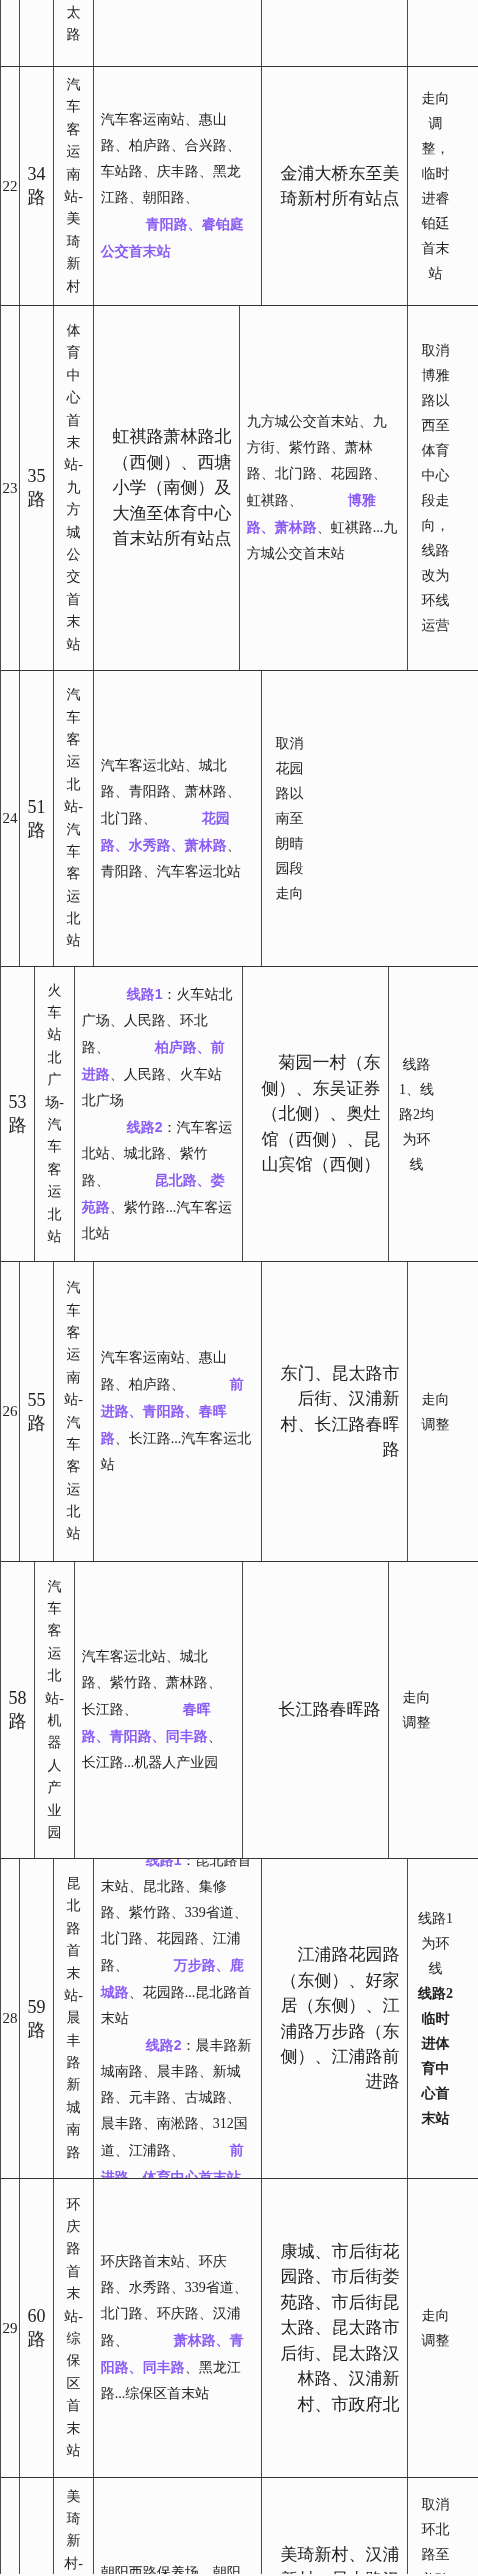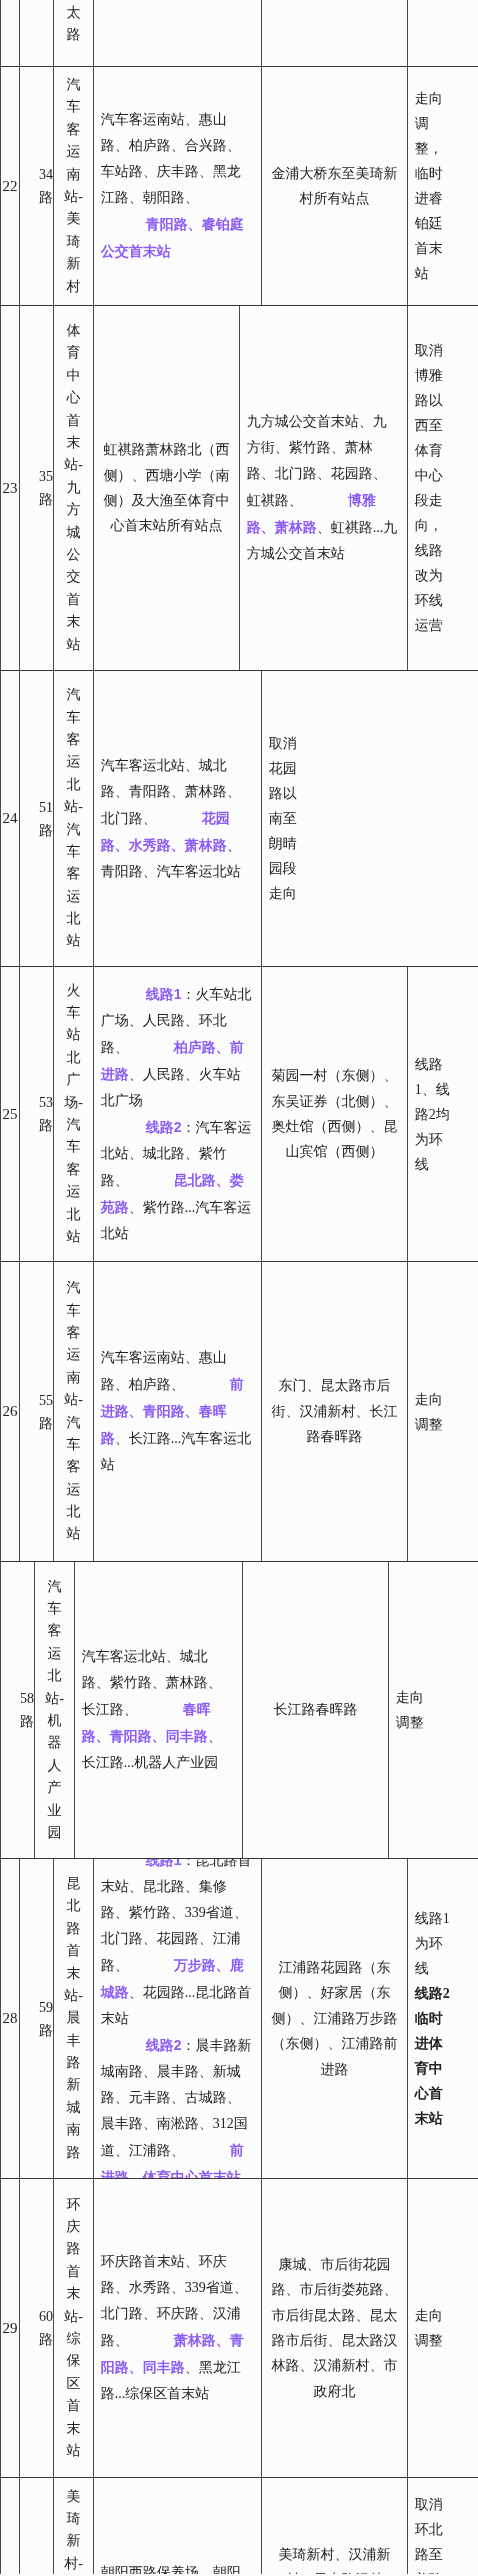--- a/index.html
+++ b/index.html
@@ -9,29 +9,29 @@
   }
   .tbl{position:absolute;left:0;top:0;width:479px;border-left:0.7px solid #4a4a4a;box-sizing:border-box;}
   .row{display:flex;box-sizing:border-box;border-bottom:0.7px solid #353535;background:#fcfcfc;}
   .row:last-child{border-bottom:none;}
   .c{
     box-sizing:border-box;border-right:0.7px solid #4a4a4a;
     display:flex;flex-direction:column;align-items:center;justify-content:center;
     overflow:hidden;
   }
   .c-num{width:19px;font-size:15px;}
-  .c-route{width:34px;font-size:14px;line-height:23px;text-align:center;align-items:flex-end;}
+  .c-route{width:34px;font-size:18px;line-height:23px;text-align:center;}
   .c-name{width:40px;font-size:14px;line-height:22.4px;text-align:center;letter-spacing:0;}
   .c-name div{height:22.4px;}
   .c-desc{width:168px;}
   .c-desc p{margin:0;width:100%;padding:0 6.7px;box-sizing:border-box;font-size:14px;line-height:26px;text-align:left;}
   .c-aff{width:146px;}
-  .c-aff p{margin:2px;width:100%;padding:0 7.5px;box-sizing:border-box;font-size:14px;line-height:25.4px;text-align:center;}
+  .c-aff p{margin:2px;width:100%;padding:0 7.5px;box-sizing:border-box;font-size:17px;line-height:25.4px;text-align:right;}
   .c-adj{width:55px;border-right:none;}
-  .c-adj p{margin:0;width:100%;padding:0 6.7px;box-sizing:border-box;font-size:14px;line-height:25px;text-align:left;}
+  .c-adj p{margin:0;width:100%;padding:0 6.7px;box-sizing:border-box;font-size:14px;line-height:25px;text-align:center;}
   .b{font-family:"Liberation Sans","DejaVu Sans",sans-serif;font-weight:700;color:#8b5cf6;margin-left:45px;}
   
   .row-top .c{justify-content:flex-start;}
   .row-top .c-name{padding-top:1.5px;}
   
   .row-bottom .c{justify-content:flex-start;}
   .row-bottom .c-name{padding-top:7.5px;}
   .row-bottom .c-desc p{margin-top:82px;}
   .row-bottom .c-aff p{margin-top:64px;}
   .row-bottom .c-adj p{margin-top:13.5px;}
@@ -157,23 +157,20 @@
           <p><span>汽车客运北站、城北路、青阳路、萧林路、北门路、</span><span class="b">花园路、水秀路、萧林路</span><span>、青阳路、汽车客运北站</span></p>
         </div>
     <div class="c c-adj">
           <p>
             <span style="display: block;">取消花园路以南至朗晴园段走向</span>
           </p>
         </div>
   </div>
 
   <div class="row" style="height: 295px;">
-    <div class="c c-num">
-          <span>25</span>
-        </div>
     <div class="c c-route">
           <span>53<br>路</span>
         </div>
     <div class="c c-name">
           <div>火</div>
           <div>车</div>
           <div>站</div>
           <div>北</div>
           <div>广</div>
           <div>场-</div>

